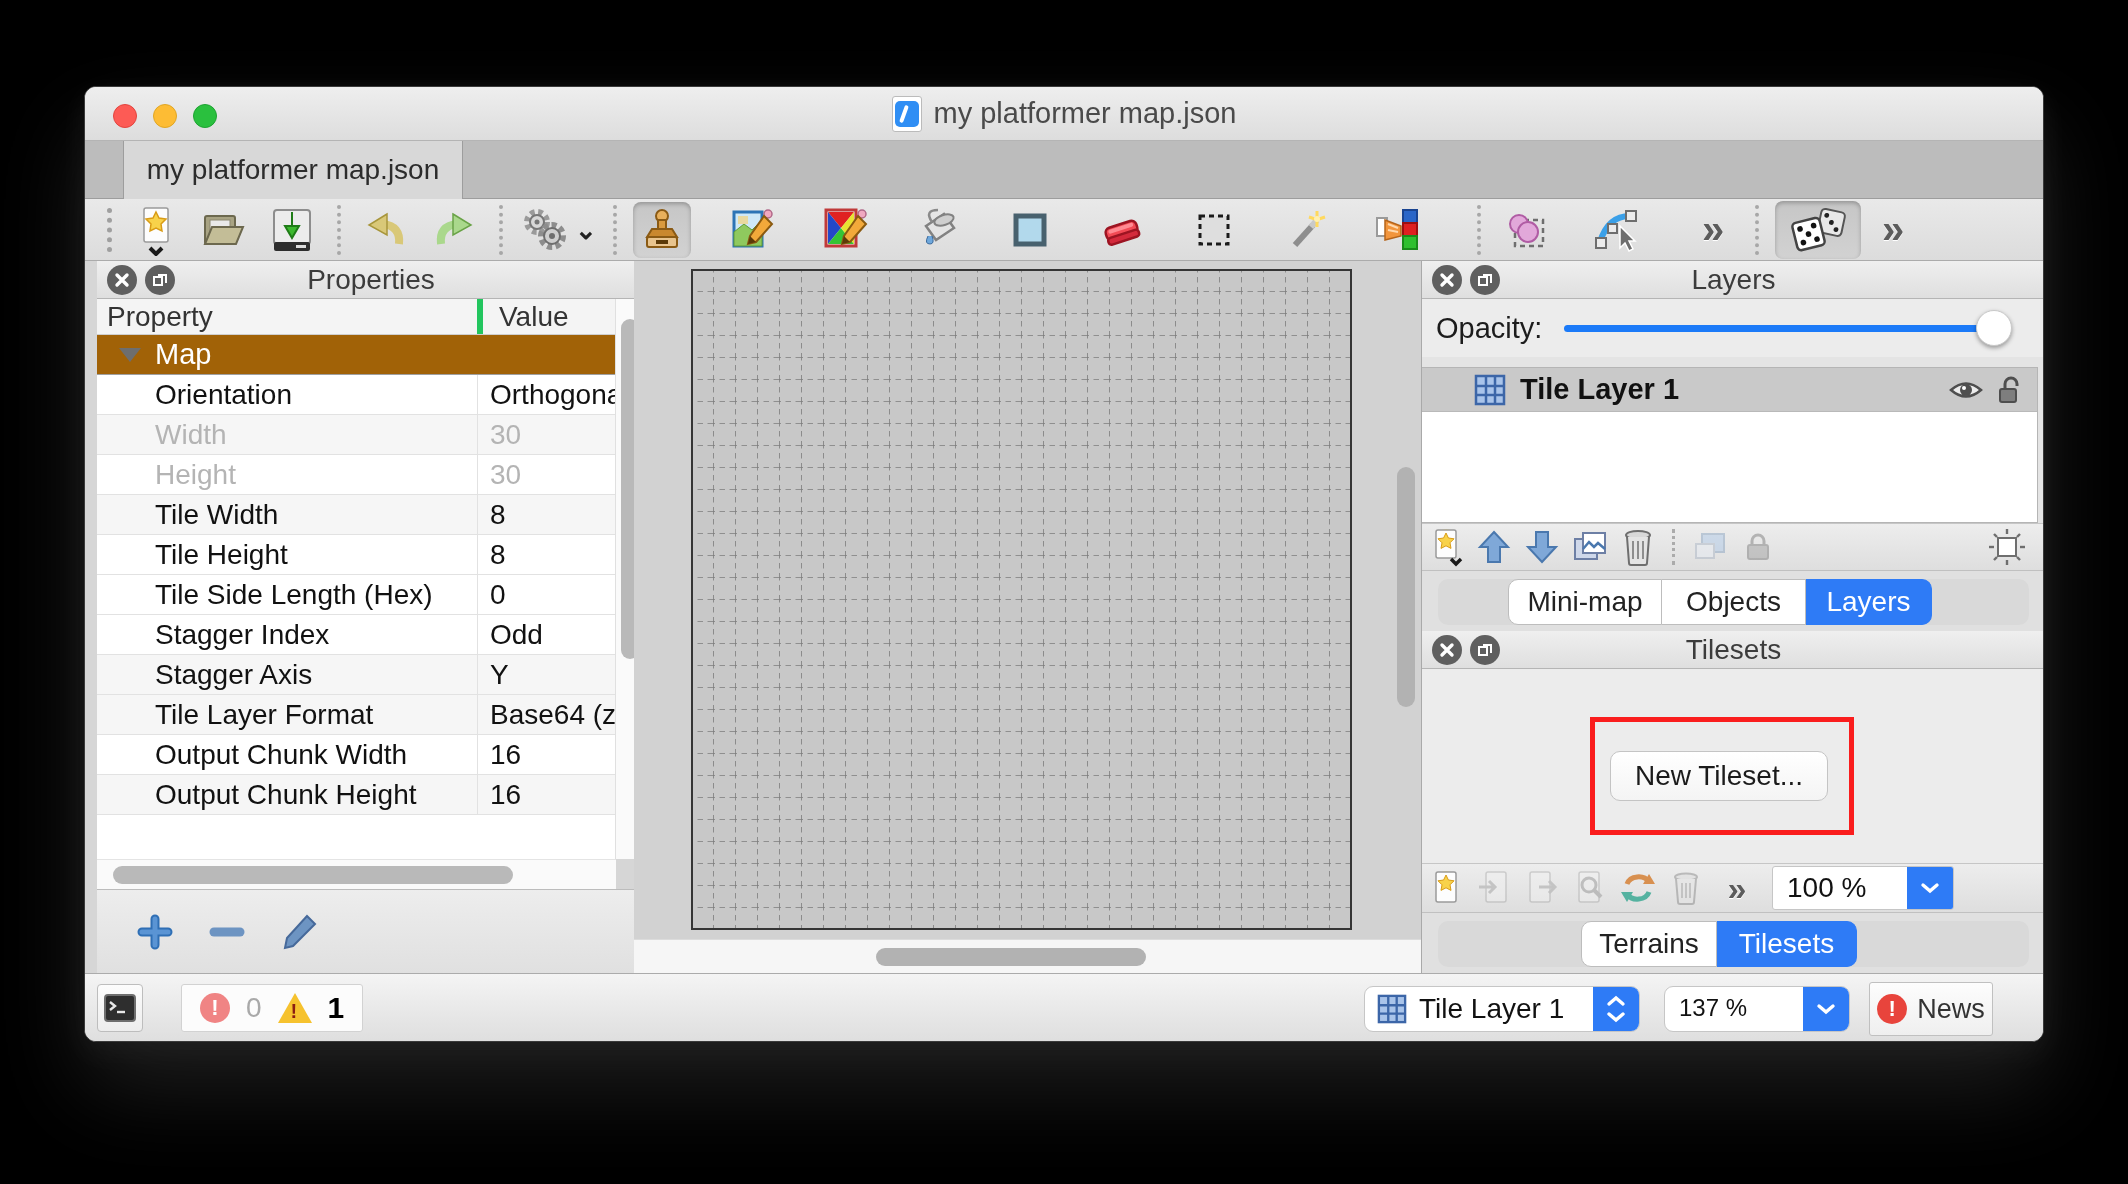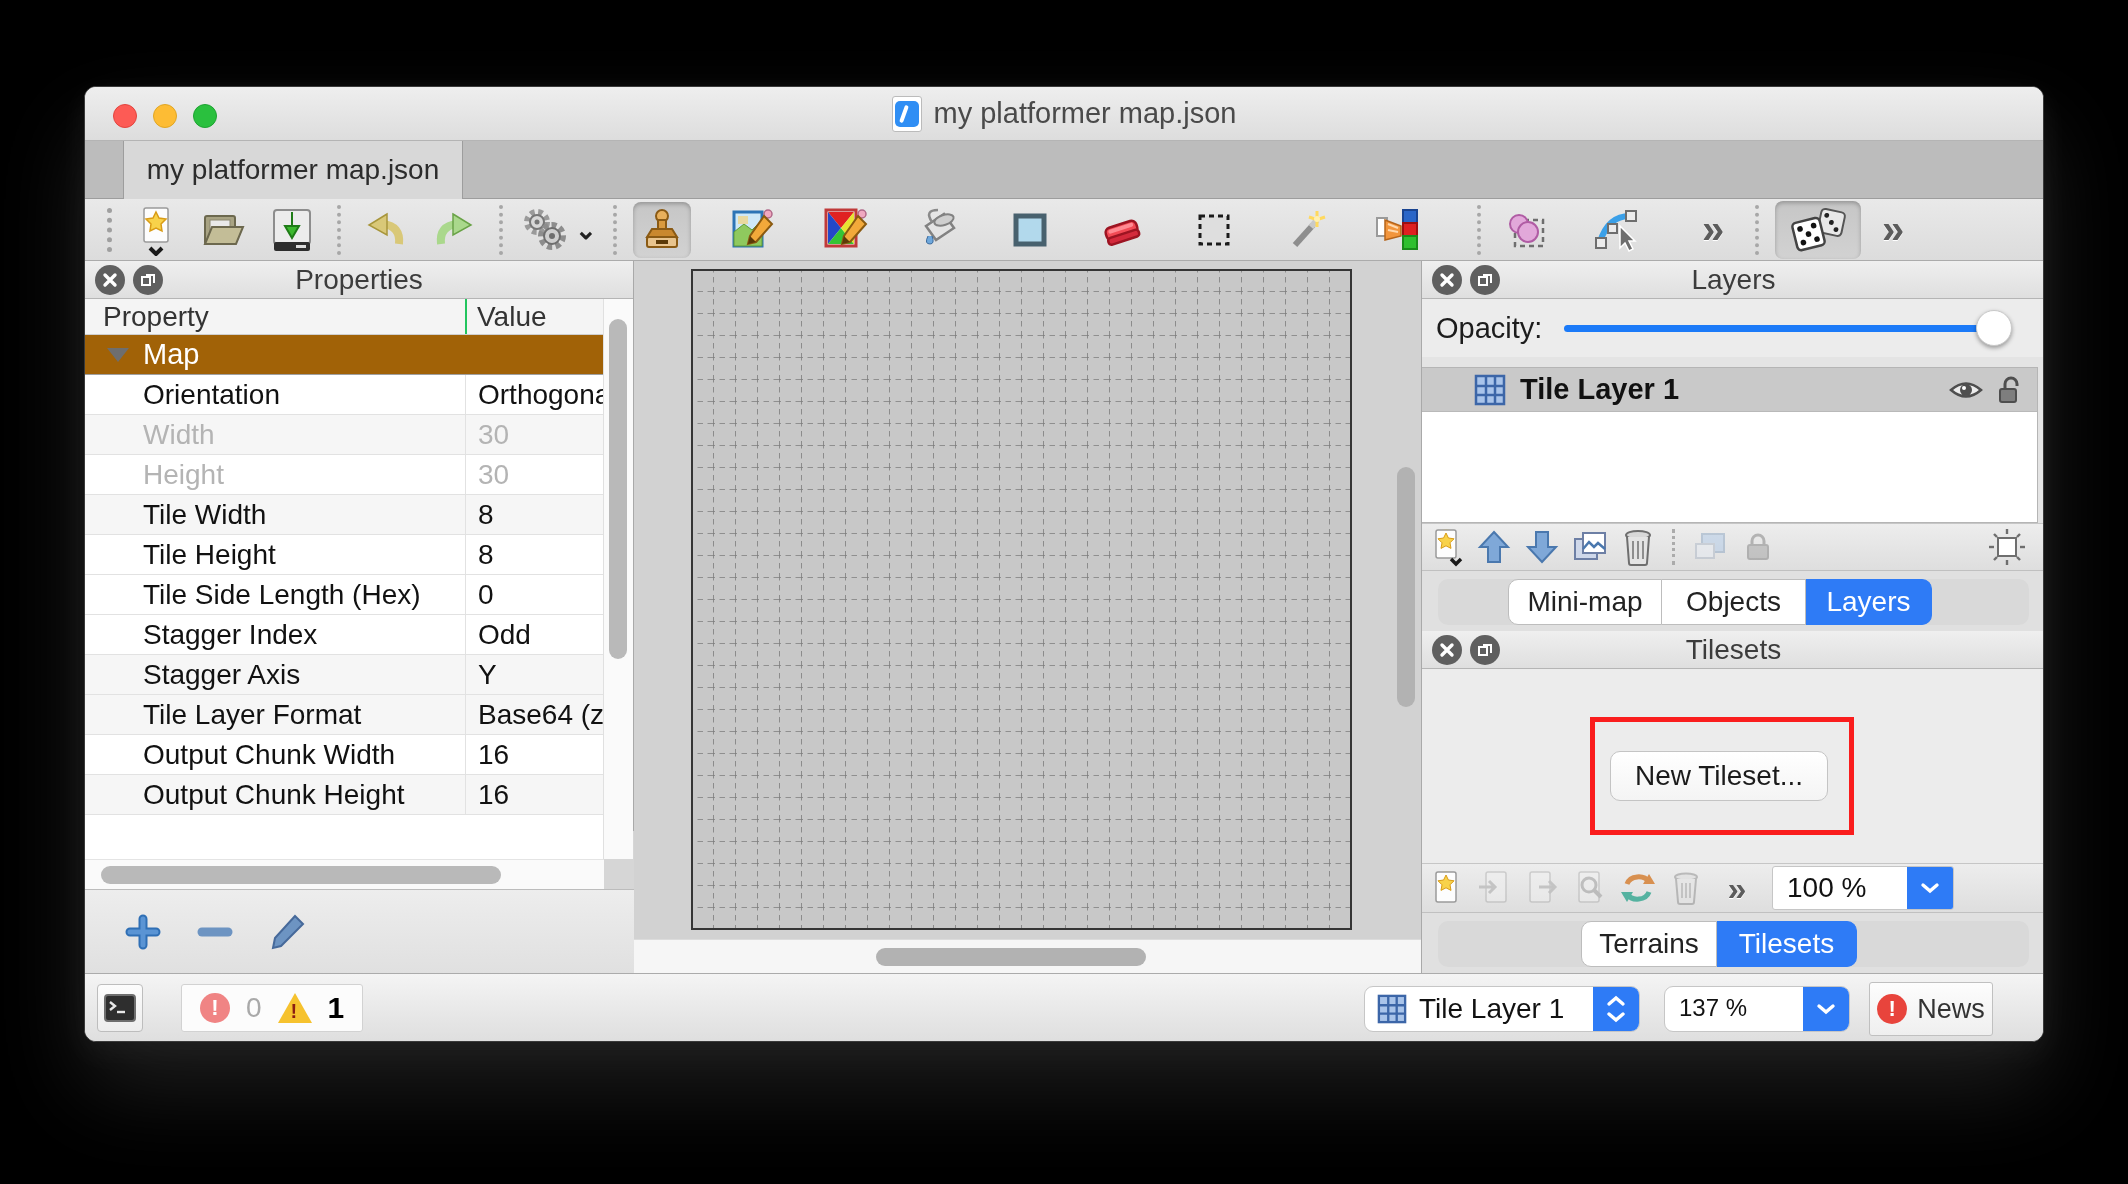--- a/index.html
+++ b/index.html
@@ -49,36 +49,36 @@
   .tbtn.selected { background:linear-gradient(#c6c6c6,#d2d2d2); box-shadow:inset 0 2px 4px rgba(0,0,0,.25); }
   .tbtn svg { display:block; }
   .tb-chevron { font-size:26px; color:#222; font-weight:bold; line-height:1; }
   .overflow-glyph { font-size:40px; color:#5c5c5c; font-weight:bold;
     text-shadow:0 1px 0 #fff; letter-spacing:-6px; }
 
   
   .content { position:absolute; left:0; top:174px; width:100%; height:712px; background:#d6d6d6; }
 
   
-  .left-dock { position:absolute; left:0; top:0; width:549px; height:570px;
+  .left-dock { position:absolute; left:12px; top:0; width:549px; height:570px;
     background:#ececec; border-right:1px solid #a9a9a9; }
   .panel-header { position:relative; height:38px;
     background:linear-gradient(#efefef,#dfdfdf); border-bottom:1px solid #b5b5b5;
     display:flex; align-items:center; justify-content:center;
     font-size:28px; color:#3c3c3c; }
   .dock-btns { position:absolute; left:10px; top:4px; display:flex; gap:8px; }
   .dock-circle { width:30px; height:30px; border-radius:50%; background:#5f5f5f;
     display:flex; align-items:center; justify-content:center; }
   .dock-circle svg { display:block; }
 
   .prop-colhead { position:absolute; left:0; top:38px; width:100%; height:36px;
     background:#f4f4f4; border-bottom:1px solid #cfcfcf; display:flex;
     font-size:28px; color:#333; align-items:center; }
-  .prop-colhead .c1 { width:380px; padding-left:18px; }
-  .prop-colhead .c2 { width:139px; padding-left:10px; border-left:2px solid #22c55e; height:100%; display:flex; align-items:center; }
+  .prop-colhead .c1 { width:380px; padding-left:10px; }
+  .prop-colhead .c2 { width:139px; padding-left:16px; border-left:6px solid #22c55e; height:100%; display:flex; align-items:center; }
 
   .prop-table { position:absolute; left:0; top:74px; width:519px; height:524px; background:#fff; overflow:hidden; }
   .prow { height:40px; display:flex; align-items:center; font-size:28px; color:#111;
           border-bottom:1px solid #e2e2e2; }
   .prow .lbl { width:380px; padding-left:58px; white-space:nowrap; overflow:hidden; }
   .prow .val { width:139px; padding-left:12px; border-left:1px solid #e2e2e2; height:100%;
                display:flex; align-items:center; white-space:nowrap; overflow:hidden; }
   .prow.alt { background:#f6f6f6; }
   .prow.disabled { color:#b4b4b4; }
   .prow.group { background:#a16207; color:#fff; border-bottom:1px solid #a0a0a0; }

